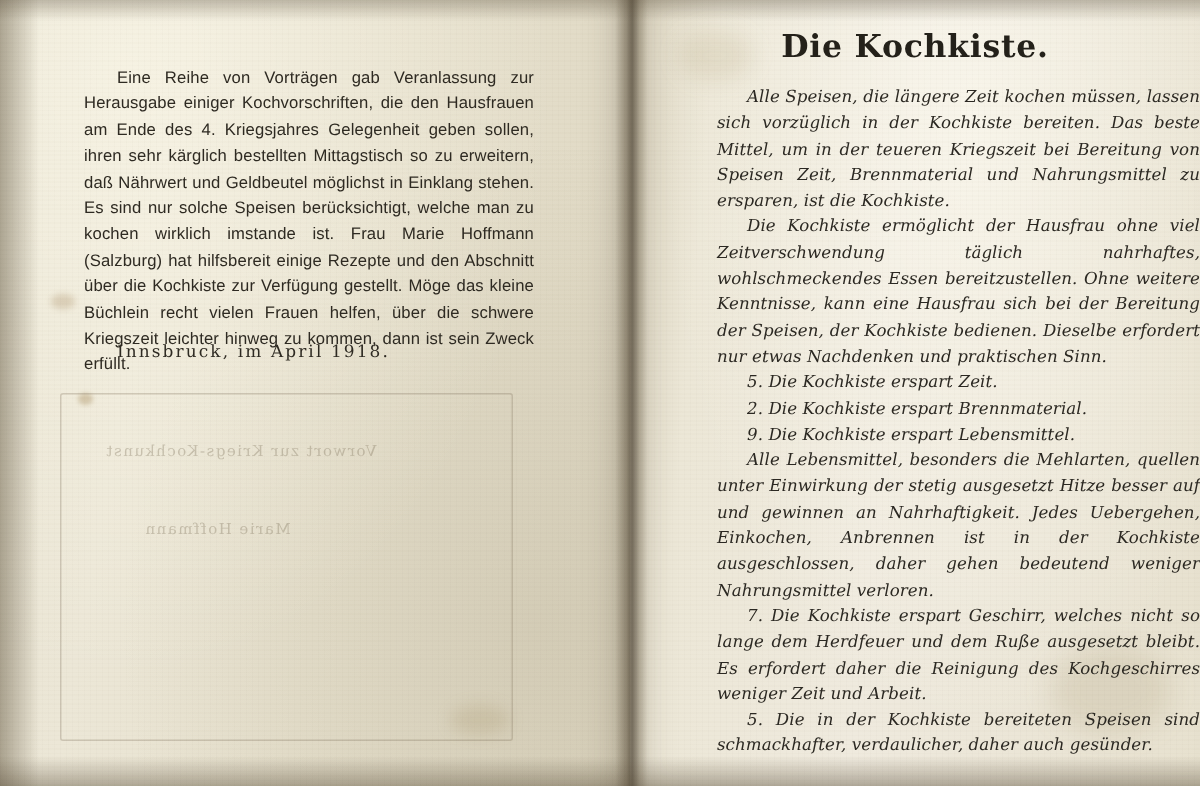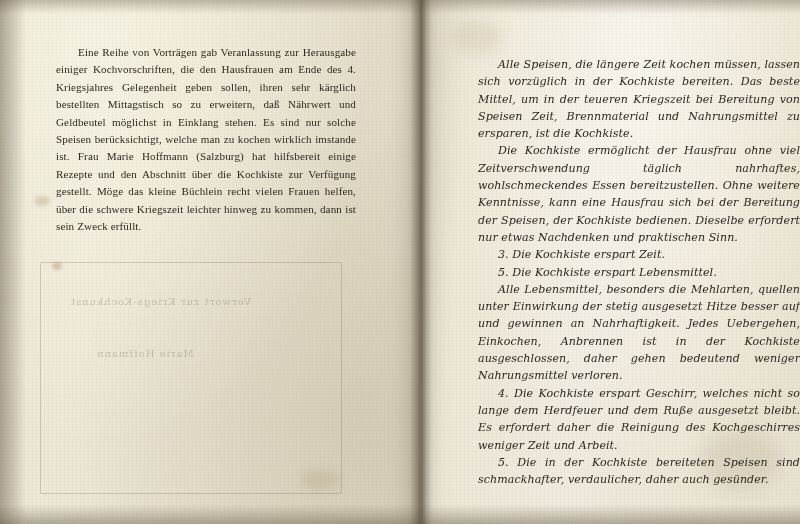--- a/index.html
+++ b/index.html
@@ -78,21 +78,21 @@
   #left-text {
     position: absolute;
     left: 56px;
     top: 44px;
     width: 300px;
     color: #2e2a22;
     font-size: 11.1px;
     line-height: 17.4px;
     text-align: justify;
     letter-spacing: 0.1px;
-    font-family: Liberation Serif, serif;
+    font-family: Liberation Sans, sans-serif;
   }
   #left-text p { margin: 0; }
   #left-indent { display: inline-block; width: 22px; }
   #left-place {
     position: absolute;
     left: 78px;
     top: 228px;
     color: #2e2a22;
     font-size: 11.3px;
     letter-spacing: 1.4px;
@@ -171,29 +171,32 @@
   <div class="stain" style="left:700px; top:430px; width:80px; height:60px; background:rgba(150,128,85,0.16); filter:blur(9px);"></div>
   <div class="stain" style="left:452px; top:20px; width:50px; height:34px; background:rgba(160,140,95,0.15); filter:blur(7px);"></div>
 
   <div id="ghost-frame"></div>
   <div class="ghost" style="left:70px; top:296px;">Vorwort zur Kriegs-Kochkunst</div>
   <div class="ghost" style="left:96px; top:348px;">Marie Hoffmann</div>
 
   <div id="left-text">
     <p><span id="left-indent"></span><span>Eine Reihe von Vorträgen gab Veranlassung zur Herausgabe einiger Kochvorschriften, die den Hausfrauen am Ende des 4. Kriegsjahres Gelegenheit geben sollen, ihren sehr kärglich bestellten Mittagstisch so zu erweitern, daß Nährwert und Geldbeutel möglichst in Einklang stehen. Es sind nur solche Speisen berücksichtigt, welche man zu kochen wirklich imstande ist. Frau Marie Hoffmann (Salzburg) hat hilfsbereit einige Rezepte und den Abschnitt über die Kochkiste zur Verfügung gestellt. Möge das kleine Büchlein recht vielen Frauen helfen, über die schwere Kriegszeit leichter hinweg zu kommen, dann ist sein Zweck erfüllt.</span></p>
   </div>
-
+  <div id="left-place">Innsbruck, im April 1918.</div>
+
+  <div id="right-title">Die Kochkiste.</div>
 
   <div id="right-text">
     <p><span class="ind"></span><span>Alle Speisen, die längere Zeit kochen müssen, lassen sich vorzüglich in der Kochkiste bereiten. Das beste Mittel, um in der teueren Kriegszeit bei Bereitung von Speisen Zeit, Brennmaterial und Nahrungsmittel zu ersparen, ist die Kochkiste.</span></p>
     <p><span class="ind"></span><span>Die Kochkiste ermöglicht der Hausfrau ohne viel Zeitverschwendung täglich nahrhaftes, wohlschmeckendes Essen bereitzustellen. Ohne weitere Kenntnisse, kann eine Hausfrau sich bei der Bereitung der Speisen, der Kochkiste bedienen. Dieselbe erfordert nur etwas Nachdenken und praktischen Sinn.</span></p>
-    <p class="listline"><span class="ind"></span><span>3. Die Kochkiste erspart Zeit.</span></p>
-    <p class="listline"><span class="ind"></span><span>5. Die Kochkiste erspart Lebensmittel.</span></p>
+    <p class="listline"><span class="ind"></span><span>5. Die Kochkiste erspart Zeit.</span></p>
+    <p class="listline"><span class="ind"></span><span>2. Die Kochkiste erspart Brennmaterial.</span></p>
+    <p class="listline"><span class="ind"></span><span>9. Die Kochkiste erspart Lebensmittel.</span></p>
     <p><span class="ind"></span><span>Alle Lebensmittel, besonders die Mehlarten, quellen unter Einwirkung der stetig ausgesetzt Hitze besser auf und gewinnen an Nahrhaftigkeit. Jedes Uebergehen, Einkochen, Anbrennen ist in der Kochkiste ausgeschlossen, daher gehen bedeutend weniger Nahrungsmittel verloren.</span></p>
-    <p><span class="ind"></span><span>4. Die Kochkiste erspart Geschirr, welches nicht so lange dem Herdfeuer und dem Ruße ausgesetzt bleibt. Es erfordert daher die Reinigung des Kochgeschirres weniger Zeit und Arbeit.</span></p>
+    <p><span class="ind"></span><span>7. Die Kochkiste erspart Geschirr, welches nicht so lange dem Herdfeuer und dem Ruße ausgesetzt bleibt. Es erfordert daher die Reinigung des Kochgeschirres weniger Zeit und Arbeit.</span></p>
     <p><span class="ind"></span><span>5. Die in der Kochkiste bereiteten Speisen sind schmackhafter, verdaulicher, daher auch gesünder.</span></p>
 
   </div>
 
   <div id="edge-left"></div>
   <div id="edge-top"></div>
   <div id="edge-bottom"></div>
   <div id="noise"></div>
 </div>
 

